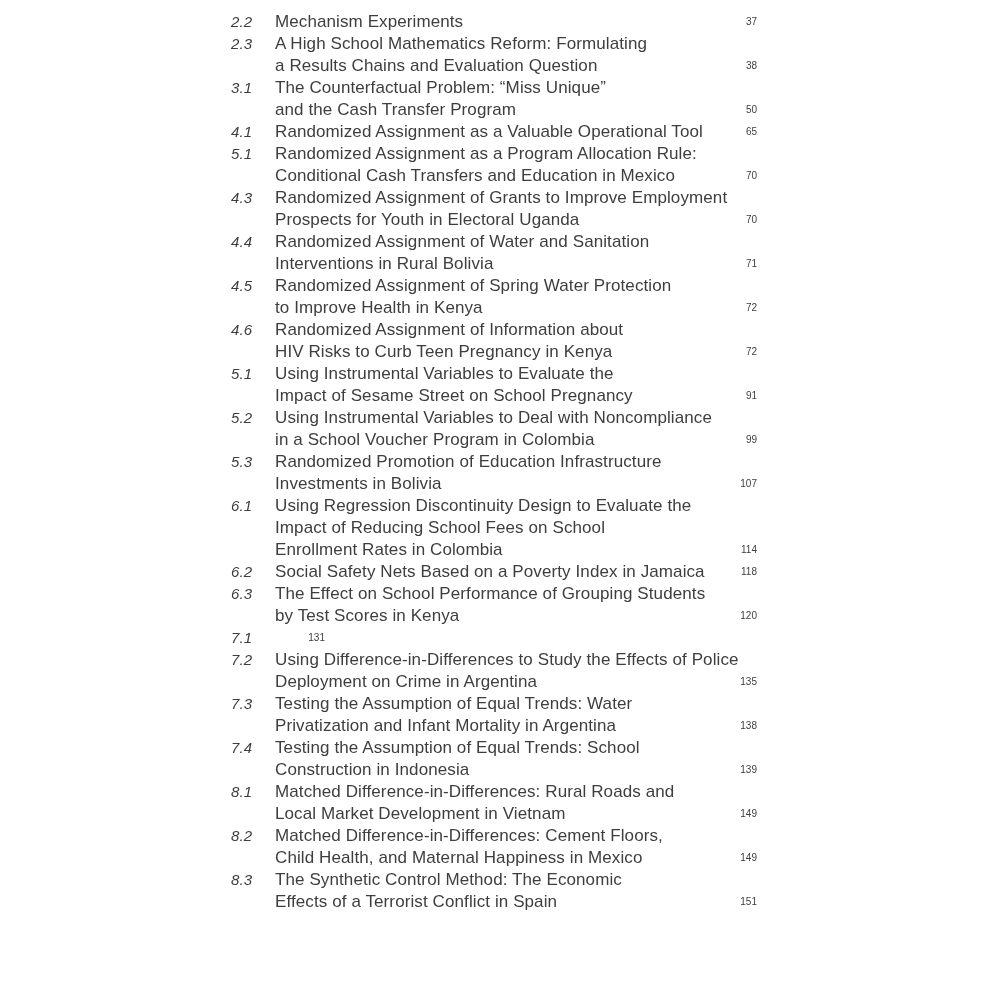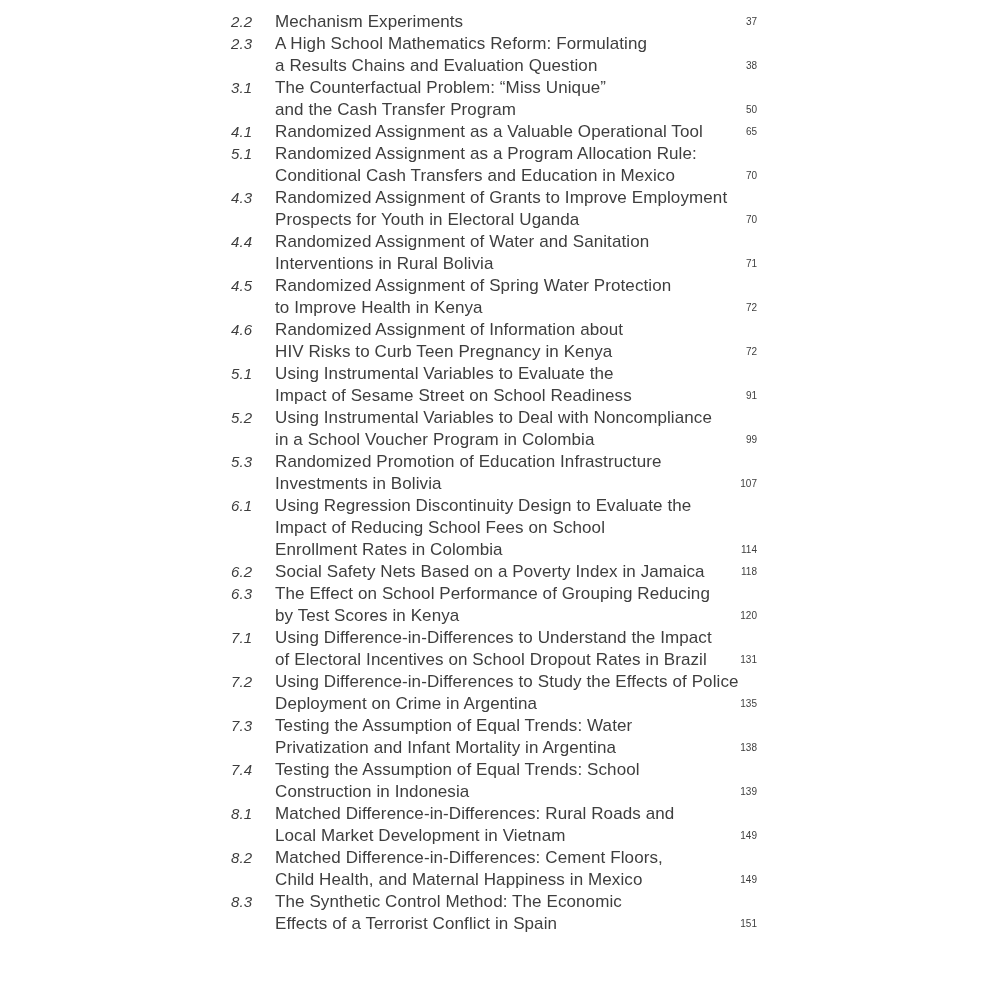--- a/index.html
+++ b/index.html
@@ -133,21 +133,21 @@
         <div class="entry-lines">
           <div class="entry-line">Randomized Assignment of Information about</div>
           <div class="entry-line">HIV Risks to Curb Teen Pregnancy in Kenya</div>
         </div>
         <span class="entry-page">72</span>
       </div>
       <div class="entry">
         <span class="entry-number">5.1</span>
         <div class="entry-lines">
           <div class="entry-line">Using Instrumental Variables to Evaluate the</div>
-          <div class="entry-line"><span>Impact of </span><span class="italic">Sesame Street</span><span> on School Readiness</span></div>
+          <div class="entry-line"><span>Impact of </span><span class="italic">Sesame Street</span><span> on School Pregnancy</span></div>
         </div>
         <span class="entry-page">91</span>
       </div>
       <div class="entry">
         <span class="entry-number">5.2</span>
         <div class="entry-lines">
           <div class="entry-line">Using Instrumental Variables to Deal with Noncompliance</div>
           <div class="entry-line">in a School Voucher Program in Colombia</div>
         </div>
         <span class="entry-page">99</span>
@@ -172,31 +172,27 @@
       <div class="entry">
         <span class="entry-number">6.2</span>
         <div class="entry-lines">
           <div class="entry-line">Social Safety Nets Based on a Poverty Index in Jamaica</div>
         </div>
         <span class="entry-page">118</span>
       </div>
       <div class="entry">
         <span class="entry-number">6.3</span>
         <div class="entry-lines">
-          <div class="entry-line">The Effect on School Performance of Grouping Reducing</div>
+          <div class="entry-line">The Effect on School Performance of Grouping Students</div>
           <div class="entry-line">by Test Scores in Kenya</div>
         </div>
         <span class="entry-page">120</span>
       </div>
       <div class="entry">
         <span class="entry-number">7.1</span>
-        <div class="entry-lines">
-          <div class="entry-line">Using Difference-in-Differences to Understand the Impact</div>
-          <div class="entry-line">of Electoral Incentives on School Dropout Rates in Brazil</div>
-        </div>
         <span class="entry-page">131</span>
       </div>
       <div class="entry">
         <span class="entry-number">7.2</span>
         <div class="entry-lines">
           <div class="entry-line">Using Difference-in-Differences to Study the Effects of Police</div>
           <div class="entry-line">Deployment on Crime in Argentina</div>
         </div>
         <span class="entry-page">135</span>
       </div>

